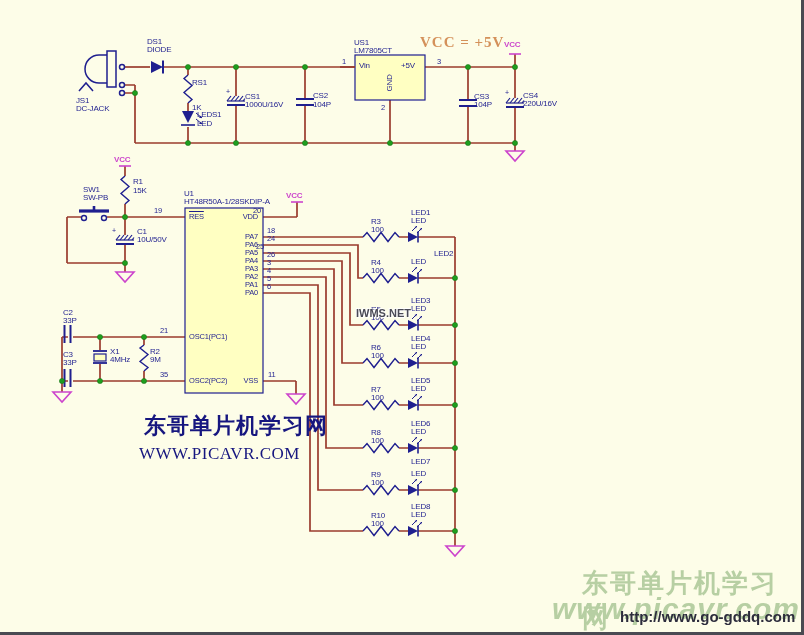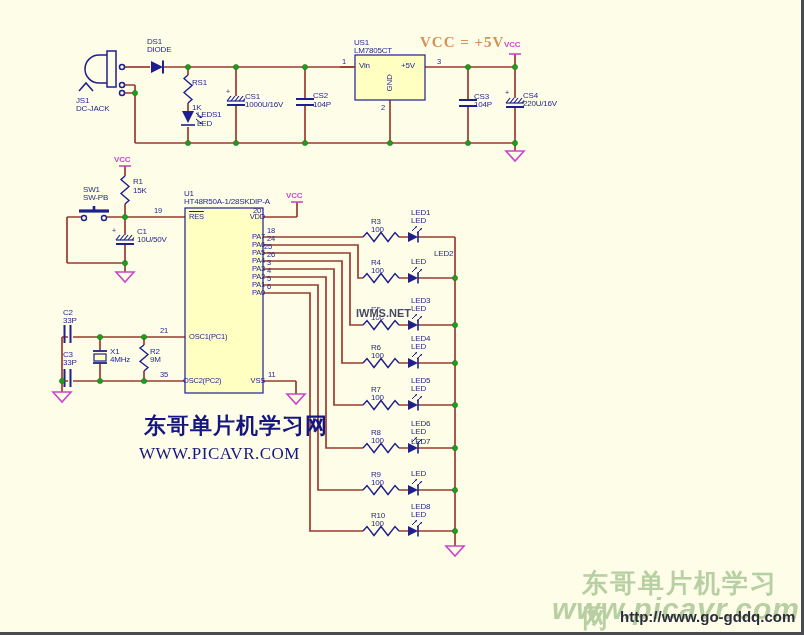--- a/index.html
+++ b/index.html
@@ -3,21 +3,21 @@
 <meta charset="utf-8">
 <style>
   html,body{margin:0;padding:0;}
   #root{position:relative;width:804px;height:635px;background:#fdfde8;overflow:hidden;
         font-family:"Liberation Sans",sans-serif;}
   svg{position:absolute;left:0;top:0;}
   .lbl{position:absolute;font:8px "Liberation Sans",sans-serif;color:#1f1f8f;
        letter-spacing:-0.2px;white-space:nowrap;line-height:1;}
   .pin{font-size:7.5px;}
   .tiny{font-size:7px;}
-  .rpin{left:185px;width:73px;text-align:right;padding-right:4px;margin-left:7px;}
+  .rpin{left:185px;width:73px;text-align:right;padding-right:4px;}
   .mag{color:#cc44cc;font-weight:bold;}
   .orange{font:bold 15px "Liberation Serif",serif;color:#d4915a;letter-spacing:1px;}
   .gnd-rot{left:377px;top:79px;width:26px;text-align:center;transform:rotate(-90deg);
            transform-origin:center;}
   .cn-main{font:bold 22px "DejaVu Sans",sans-serif;color:#16167f;letter-spacing:1px;}
   .url-main{font:17px "Liberation Serif",serif;color:#16167f;letter-spacing:0.5px;}
   .wm-iwms{font:bold 11px "Liberation Sans",sans-serif;color:#4a4a55;
            text-shadow:1px 1px 0 #fff,-1px -1px 0 #fff,0 0 2px #fff;}
   .wm-cn{font:bold 26px "DejaVu Sans",sans-serif;color:#b7cfa3;letter-spacing:2px;}
   .wm-picavr{font:bold italic 30px "Liberation Sans",sans-serif;color:#b7cfa3;letter-spacing:1px;}
@@ -270,40 +270,40 @@
 <span class="lbl" style="left:83px;top:186px">SW1</span>
 <span class="lbl" style="left:83px;top:194px">SW-PB</span>
 <span class="lbl tiny" style="left:112px;top:227px">+</span>
 <span class="lbl" style="left:137px;top:228px">C1</span>
 <span class="lbl" style="left:137px;top:236px">10U/50V</span>
 <span class="lbl pin" style="left:154px;top:207px">19</span>
 <span class="lbl" style="left:184px;top:190px">U1</span>
 <span class="lbl" style="left:184px;top:198px">HT48R50A-1/28SKDIP-A</span>
 <span class="lbl pin" style="left:189px;top:213px;text-decoration:overline">RES</span>
 <span class="lbl pin" style="left:189px;top:333px">OSC1(PC1)</span>
-<span class="lbl pin" style="left:183px;top:377px">OSC2(PC2)</span>
+<span class="lbl pin" style="left:189px;top:377px">OSC2(PC2)</span>
 <span class="lbl pin" style="left:160px;top:327px">21</span>
 <span class="lbl pin" style="left:160px;top:371px">35</span>
 <span class="lbl pin rpin" style="top:213px">VDD</span>
 <span class="lbl pin rpin" style="top:377px">VSS</span>
 <span class="lbl pin" style="left:253px;top:207px">20</span>
 <span class="lbl pin" style="left:268px;top:371px">11</span>
 <span class="lbl mag" style="left:286px;top:192px">VCC</span>
 
 <span class="lbl pin rpin" style="top:233px">PA7</span>
 <span class="lbl pin rpin" style="top:241px">PA6</span>
 <span class="lbl pin rpin" style="top:249px">PA5</span>
 <span class="lbl pin rpin" style="top:257px">PA4</span>
 <span class="lbl pin rpin" style="top:265px">PA3</span>
 <span class="lbl pin rpin" style="top:273px">PA2</span>
 <span class="lbl pin rpin" style="top:281px">PA1</span>
 <span class="lbl pin rpin" style="top:289px">PA0</span>
 <span class="lbl pin" style="left:267px;top:227px">18</span>
 <span class="lbl pin" style="left:267px;top:235px">24</span>
-<span class="lbl pin" style="left:264px;top:243px">25</span>
+<span class="lbl pin" style="left:256px;top:243px">25</span>
 <span class="lbl pin" style="left:267px;top:251px">26</span>
 <span class="lbl pin" style="left:267px;top:259px">3</span>
 <span class="lbl pin" style="left:267px;top:267px">4</span>
 <span class="lbl pin" style="left:267px;top:275px">5</span>
 <span class="lbl pin" style="left:267px;top:283px">6</span>
 
 <span class="lbl" style="left:63px;top:309px">C2</span>
 <span class="lbl" style="left:63px;top:317px">33P</span>
 <span class="lbl" style="left:63px;top:351px">C3</span>
 <span class="lbl" style="left:63px;top:359px">33P</span>
@@ -331,21 +331,21 @@
 <span class="lbl" style="left:371px;top:386px">R7</span>
 <span class="lbl" style="left:371px;top:394px">100</span>
 <span class="lbl" style="left:411px;top:377px">LED5</span>
 <span class="lbl" style="left:411px;top:385px">LED</span>
 <span class="lbl" style="left:371px;top:429px">R8</span>
 <span class="lbl" style="left:371px;top:437px">100</span>
 <span class="lbl" style="left:411px;top:420px">LED6</span>
 <span class="lbl" style="left:411px;top:428px">LED</span>
 <span class="lbl" style="left:371px;top:471px">R9</span>
 <span class="lbl" style="left:371px;top:479px">100</span>
-<span class="lbl" style="left:411px;top:438px">LED7</span>
+<span class="lbl" style="left:411px;top:458px">LED7</span>
 <span class="lbl" style="left:411px;top:470px">LED</span>
 <span class="lbl" style="left:371px;top:512px">R10</span>
 <span class="lbl" style="left:371px;top:520px">100</span>
 <span class="lbl" style="left:411px;top:503px">LED8</span>
 <span class="lbl" style="left:411px;top:511px">LED</span>
 
 <span class="cn-main" style="position:absolute;left:144px;top:411px">东哥单片机学习网</span>
 <span class="url-main" style="position:absolute;left:139px;top:444px">WWW.PICAVR.COM</span>
 
 <span class="wm-iwms" style="position:absolute;left:356px;top:307px">IWMS.NET</span>

